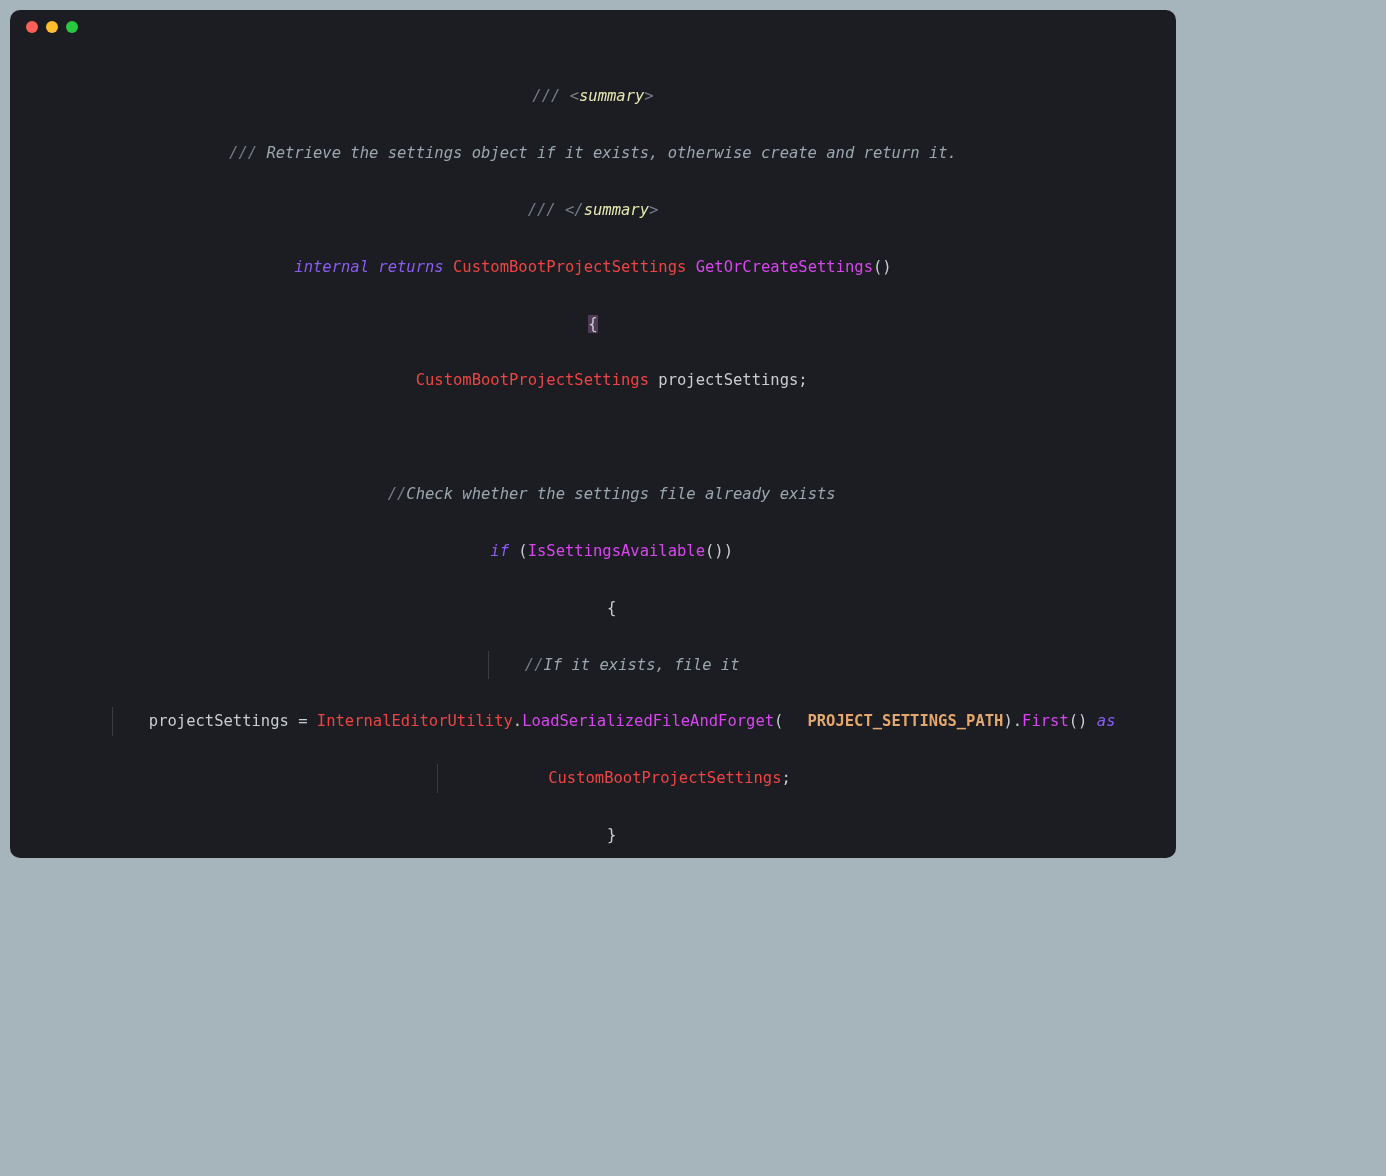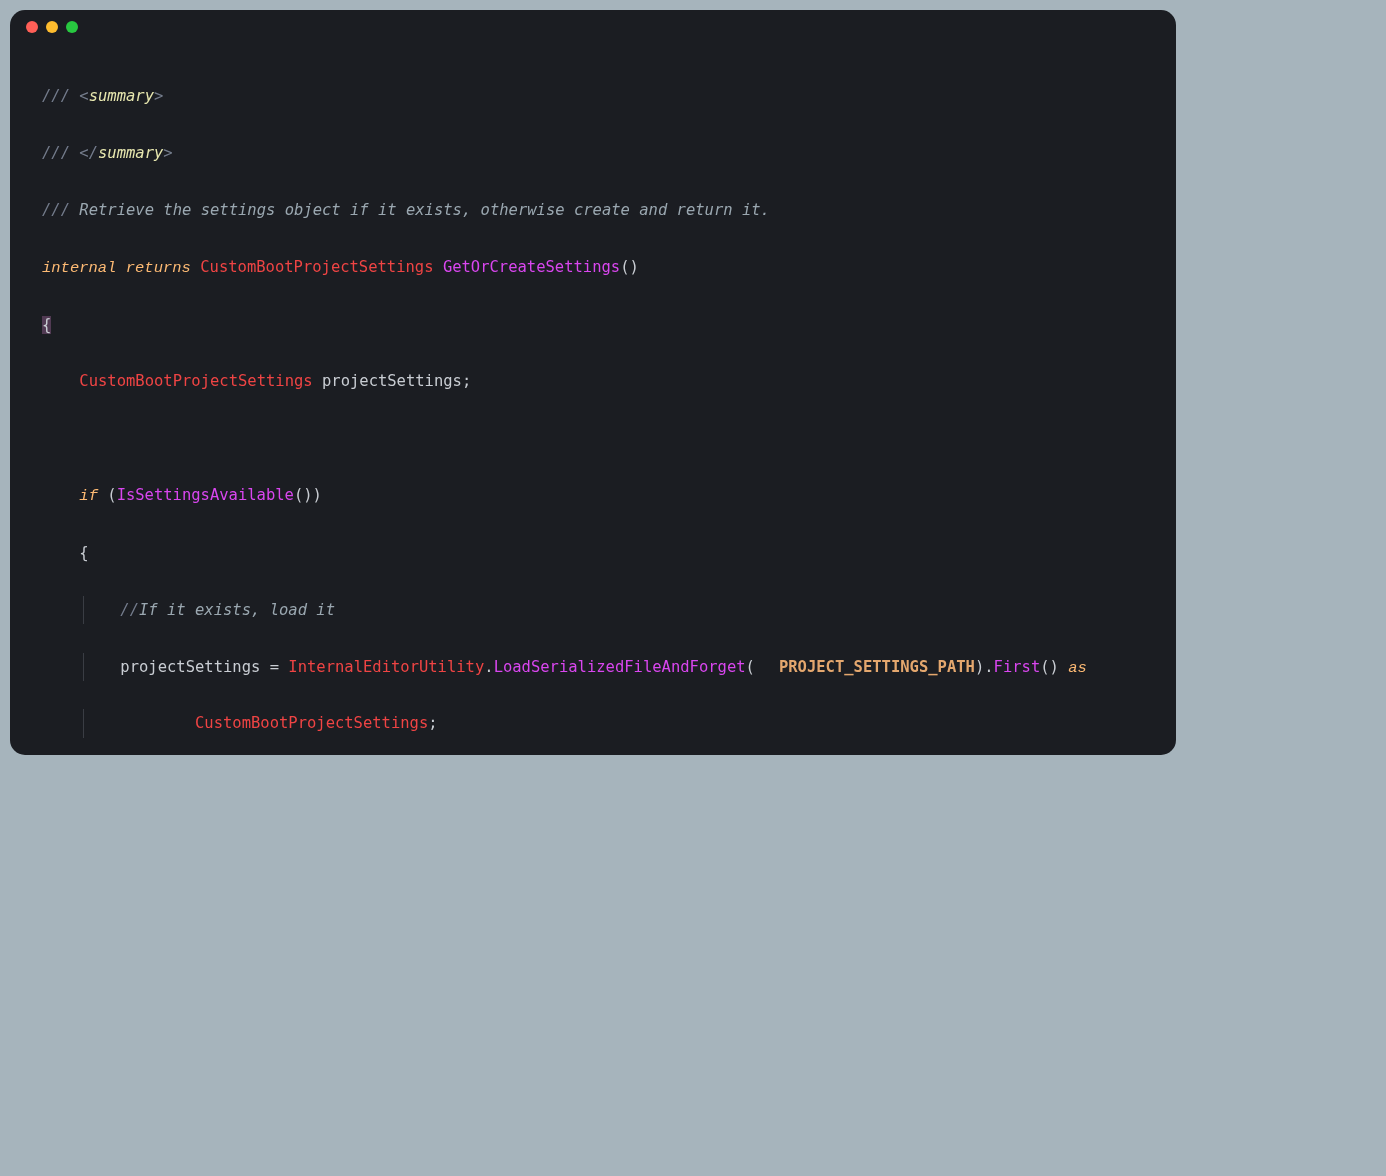--- a/index.html
+++ b/index.html
@@ -5,24 +5,25 @@
   * { margin: 0; padding: 0; box-sizing: border-box; }
   body {
     background: #a6b4bc;
     padding: 10px;
     font-family: 'SF Mono', 'Menlo', 'Consolas', monospace;
     font-size: 15.5px;
     line-height: 28.4px;
   }
   .window {
     background: #1b1d22;
-    border-radius: 15px;
+    border-radius: 10px;
     width: 1166px;
-    height: 745px;
+    height: 848px;
     overflow: hidden;
+    text-align: center;
   }
   .titlebar {
     height: 34px;
     display: flex;
     align-items: center;
     padding-left: 16px;
     gap: 8px;
   }
   .traffic-light {
     width: 12px;
@@ -38,21 +39,21 @@
     font-style: italic;
     white-space: pre;
   }
   .line { display: block; min-height: 28.4px; }
 
   
   .cmt-slash { color: #747c8c; }
   .cmt-text { color: #9aa7b0; }
   .cmt-xml { color: #e7e7af; }
   .grey { color: #747c8c; }
-  .kw { color: #fdba74; font-family: Liberation Mono, monospace; }
+  .kw { color: #8b5cf6; }
   .type { color: #ef4444; }
   .var { color: #c9cdd3; }
   .fn { color: #d946ef; }
   .const { color: #e4a76e; font-weight: bold; margin-left: 24px; }
   .brace { color: #c9cdd3; }
   .brace-hl { background: #513a53; }
   .indent-guide { border-left: 1px solid #3a3d44; margin-left: 4px; padding-left: 36px; display:inline-block; height:28.4px; vertical-align:top; }
   .up { font-style: normal; }
 </style>
 </head>
@@ -60,29 +61,30 @@
 
 <div class="window">
   <div class="titlebar">
     <div class="traffic-light tl-red"></div>
     <div class="traffic-light tl-yellow"></div>
     <div class="traffic-light tl-green"></div>
   </div>
 
   <div class="code-area">
 <span class="line"><span class="cmt-slash">///</span><span class="grey"> </span><span class="grey">&lt;</span><span class="cmt-xml">summary</span><span class="grey">&gt;</span></span>
+<span class="line"><span class="cmt-slash">///</span><span class="cmt-text"> Retrieve the settings object if it exists, otherwise create and return it.</span></span>
 <span class="line"><span class="cmt-slash">///</span><span class="grey"> </span><span class="grey">&lt;/</span><span class="cmt-xml">summary</span><span class="grey">&gt;</span></span>
-<span class="line"><span class="cmt-slash">///</span><span class="cmt-text"> Retrieve the settings object if it exists, otherwise create and return it.</span></span>
 <span class="line"><span class="kw">internal</span> <span class="kw">returns</span> <span class="type up">CustomBootProjectSettings</span> <span class="fn up">GetOrCreateSettings</span><span class="var up">()</span></span>
 <span class="line"><span class="brace brace-hl up">{</span></span>
 <span class="line">    <span class="type up">CustomBootProjectSettings</span> <span class="var up">projectSettings</span><span class="var up">;</span></span>
 <span class="line"></span>
+<span class="line">    <span class="cmt-slash">//</span><span class="cmt-text">Check whether the settings file already exists</span></span>
 <span class="line">    <span class="kw">if</span> <span class="var up">(</span><span class="fn up">IsSettingsAvailable</span><span class="var up">()</span><span class="var up">)</span></span>
 <span class="line">    <span class="brace up">{</span></span>
-<span class="line">    <span class="indent-guide"><span class="cmt-slash">//</span><span class="cmt-text">If it exists, load it</span></span></span>
+<span class="line">    <span class="indent-guide"><span class="cmt-slash">//</span><span class="cmt-text">If it exists, file it</span></span></span>
 <span class="line">    <span class="indent-guide"><span class="var up">projectSettings</span><span class="var up"> = </span><span class="type up">InternalEditorUtility</span><span class="var up">.</span><span class="fn up">LoadSerializedFileAndForget</span><span class="var up">(</span><span class="const up">PROJECT_SETTINGS_PATH</span><span class="var up">)</span><span class="var up">.</span><span class="fn up">First</span><span class="var up">()</span> <span class="kw">as</span></span></span>
 <span class="line">    <span class="indent-guide">        <span class="type up">CustomBootProjectSettings</span><span class="var up">;</span></span></span>
 <span class="line">    <span class="brace up">}</span></span>
 <span class="line">    <span class="brace up">{</span></span>
 
 
 
 
 
 

